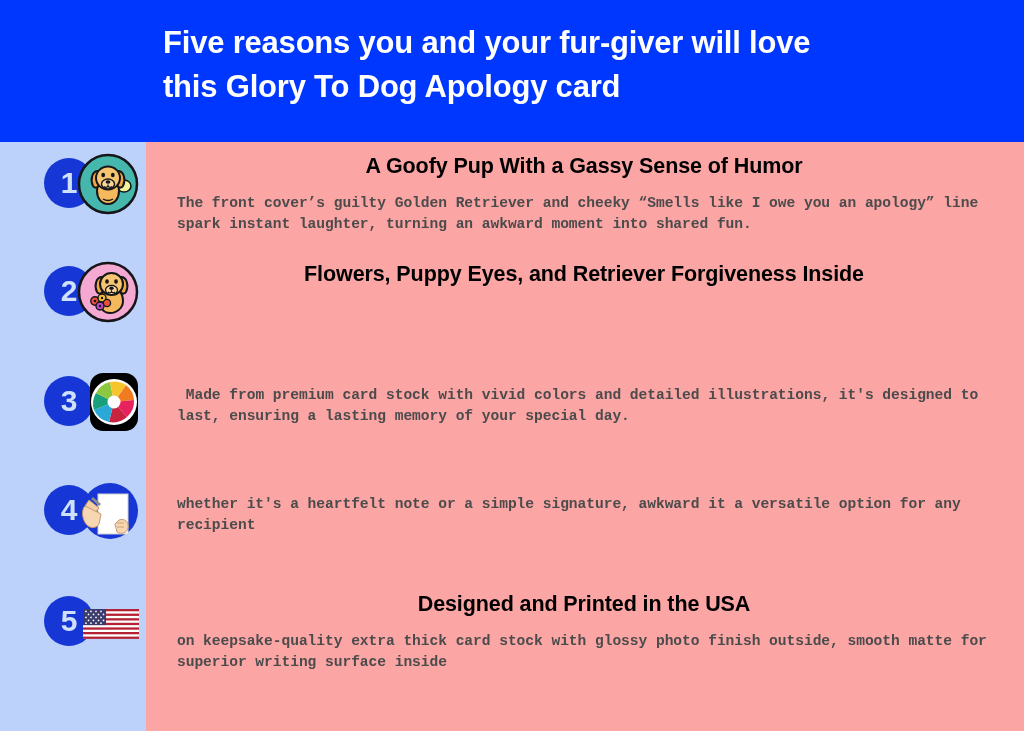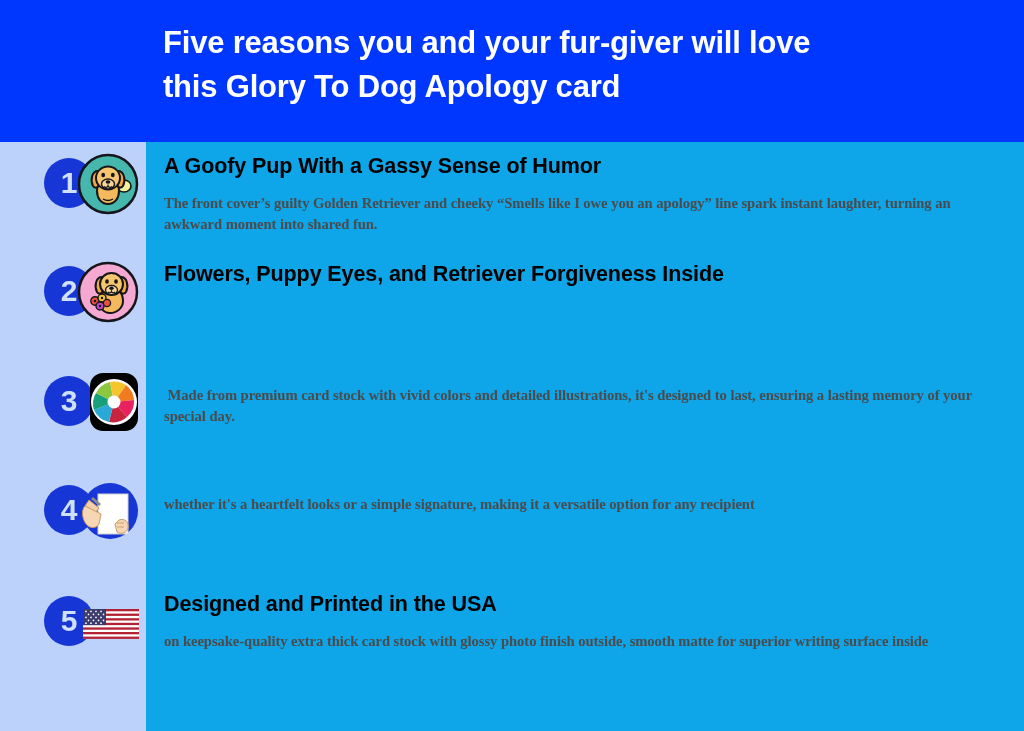--- a/index.html
+++ b/index.html
@@ -10,21 +10,21 @@
     width: 1024px;
     height: 731px;
     background: #ffffff;
     font-family: "Liberation Sans", sans-serif;
     overflow: hidden;
   }
   .page {
     position: relative;
     width: 1024px;
     height: 731px;
-    background: #0ea5e9;
+    background: #fca5a5;
   }
 
   
   .banner {
     position: absolute;
     left: 0;
     top: 0;
     width: 1024px;
     height: 142px;
     background: #0037ff;
@@ -109,25 +109,26 @@
     width: 840px;
   }
   .row-title {
     margin: 0;
     color: #000000;
     font-family: "Liberation Sans", sans-serif;
     font-size: 21.5px;
     font-weight: bold;
     line-height: 26px;
     letter-spacing: -0.1px;
+    text-align: center;
   }
   .row-body {
-    margin: 14px 0 0 0;
+    margin: 14px 0 0 13px;
     color: #4b4b4b;
-    font-family: Liberation Serif, serif;
+    font-family: Liberation Mono, monospace;
     font-size: 14.6px;
     font-weight: bold;
     line-height: 21px;
     letter-spacing: -0.05px;
     white-space: pre-wrap;
   }
 </style>
 </head>
 <body>
 
@@ -233,21 +234,21 @@
             <rect x="21" y="14" width="30" height="40" fill="#ffffff" stroke="#cfcfcf" stroke-width="1"></rect>
             <path d="M12 20 L22 28 L18 33 L8 26 Z" fill="#f5cfa8" stroke="#c79a6b" stroke-width="1"></path>
             <path d="M8 26 C4 30 5 40 10 45 C14 49 20 48 22 44 L24 34 Z" fill="#f7d7b3" stroke="#c79a6b" stroke-width="1"></path>
             <path d="M22 26 L14 19 L16 17 L24 24 Z" fill="#8c8c8c"></path>
             <path d="M42 40 C48 38 52 42 51 48 C50 53 44 55 40 52 L38 44 Z" fill="#f7d7b3" stroke="#c79a6b" stroke-width="1"></path>
             <path d="M40 43 L47 43 M40 47 L47 47" stroke="#c79a6b" stroke-width="0.9"></path>
           </svg>
         </div>
       </div>
       <div class="row-text">
-        <div class="row-body">whether it's a heartfelt looks or a simple signature, making it a versatile option for any recipient</div>
+        <div class="row-body">whether it's a heartfelt note or a simple signature, awkward it a versatile option for any recipient</div>
       </div>
     </div>
 
     <div class="row" style="top:449px;">
       <div class="row-badge">
         <div class="num-circle">5</div>
         <div class="icon-wrap">
           <svg width="62" height="62" viewBox="0 0 62 62">
             <g transform="translate(6,18)">
               <rect x="0" y="0" width="56" height="30" fill="#ffffff"></rect>

